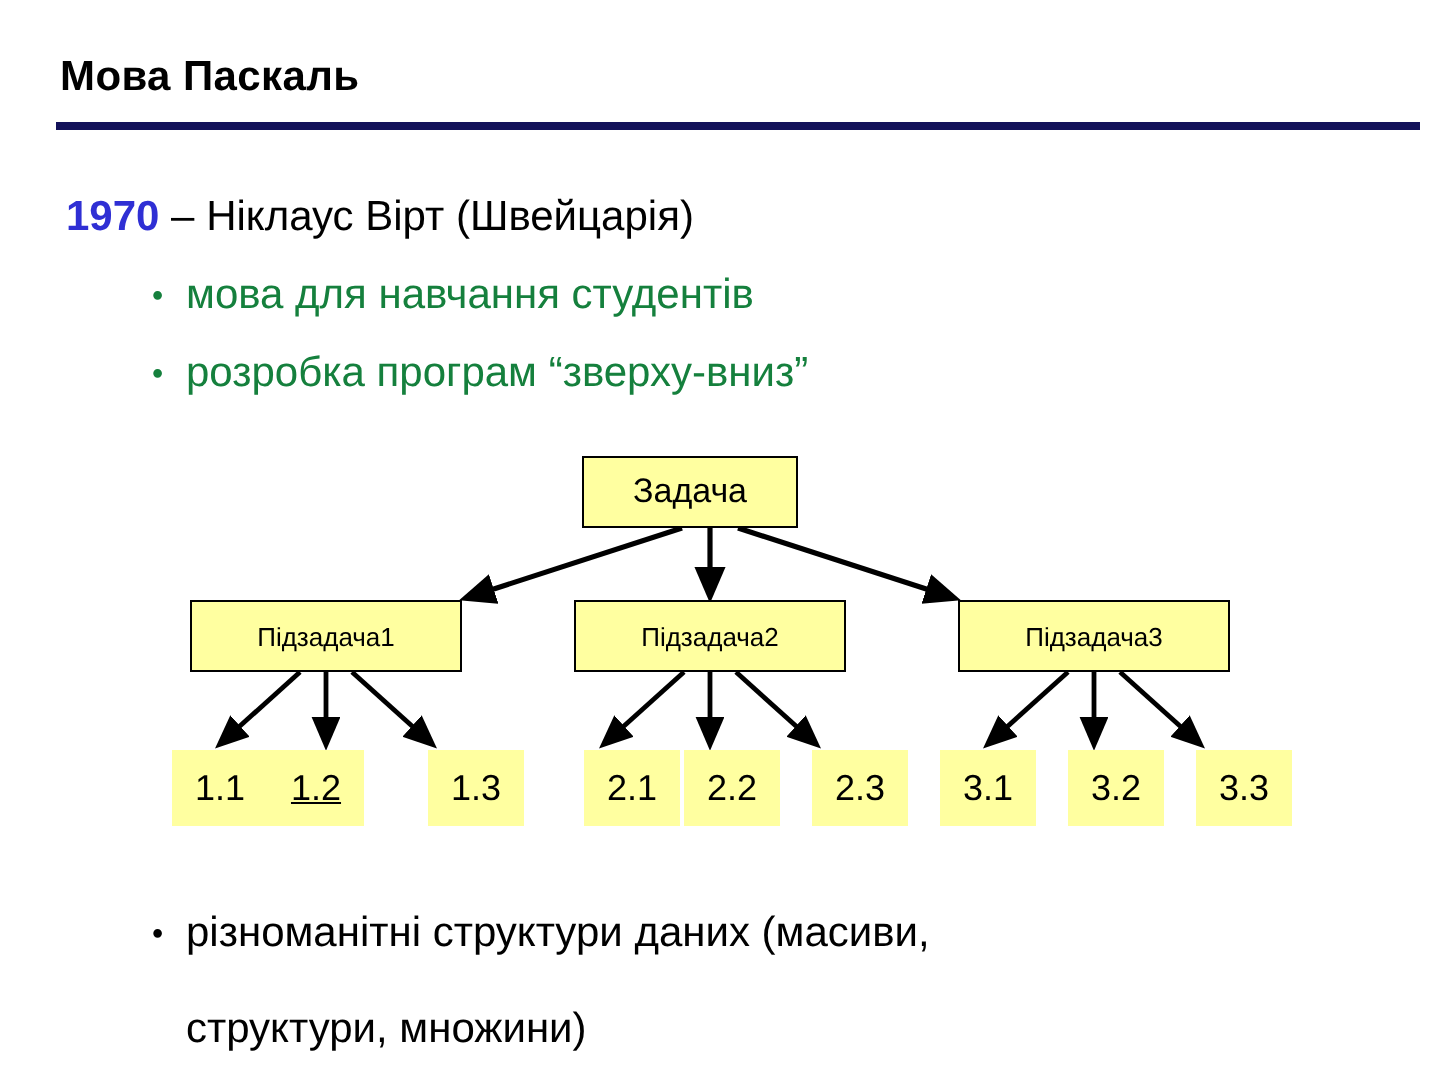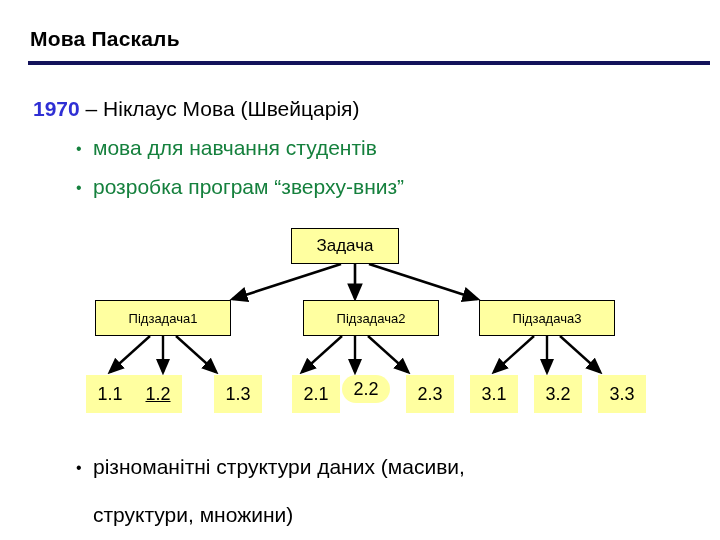--- a/index.html
+++ b/index.html
@@ -123,21 +123,21 @@
     font-size: 18px;
   }
 </style>
 </head>
 <body>
 
 <div id="slide-title">Мова Паскаль</div>
 <div id="title-rule"></div>
 
 <div id="intro-line">
-  <span class="year">1970</span><span> – Ніклаус Мова (Швейцарія)</span>
+  <span class="year">1970</span><span> – Ніклаус Вірт (Швейцарія)</span>
 </div>
 
 <div class="bullet-line" id="bullet-1">
   <span class="dot">•</span><span>мова для навчання студентів</span>
 </div>
 <div class="bullet-line" id="bullet-2">
   <span class="dot">•</span><span>розробка програм “зверху-вниз”</span>
 </div>
 
 <div id="diagram">
@@ -174,41 +174,41 @@
     </g>
   </svg>
 
   <div class="node bordered root" style="left:291px; top:228px; width:108px; height:36px;">
     <span>Задача</span>
   </div>
 
   <div class="node bordered branch" style="left:95px; top:300px; width:136px; height:36px;">
     <span>Підзадача1</span>
   </div>
-  <div class="node bordered branch" style="left:287px; top:300px; width:136px; height:36px;margin-left:16px;">
+  <div class="node bordered branch" style="left:287px; top:300px; width:136px; height:36px;">
     <span>Підзадача2</span>
   </div>
   <div class="node bordered branch" style="left:479px; top:300px; width:136px; height:36px;">
     <span>Підзадача3</span>
   </div>
 
   <div class="node leaf" style="left:86px; top:375px; width:48px; height:38px;">
     <span>1.1</span>
   </div>
   <div class="node leaf" style="left:134px; top:375px; width:48px; height:38px;text-decoration:underline;">
     <span>1.2</span>
   </div>
   <div class="node leaf" style="left:214px; top:375px; width:48px; height:38px;">
     <span>1.3</span>
   </div>
 
   <div class="node leaf" style="left:278px; top:375px; width:48px; height:38px;margin-left:14px;">
     <span>2.1</span>
   </div>
-  <div class="node leaf" style="left:342px; top:375px; width:48px; height:28px;border-radius:15px;">
+  <div class="node leaf" style="left:342px; top:375px; width:48px; height:38px;">
     <span>2.2</span>
   </div>
   <div class="node leaf" style="left:406px; top:375px; width:48px; height:38px;">
     <span>2.3</span>
   </div>
 
   <div class="node leaf" style="left:470px; top:375px; width:48px; height:38px;">
     <span>3.1</span>
   </div>
   <div class="node leaf" style="left:534px; top:375px; width:48px; height:38px;">

